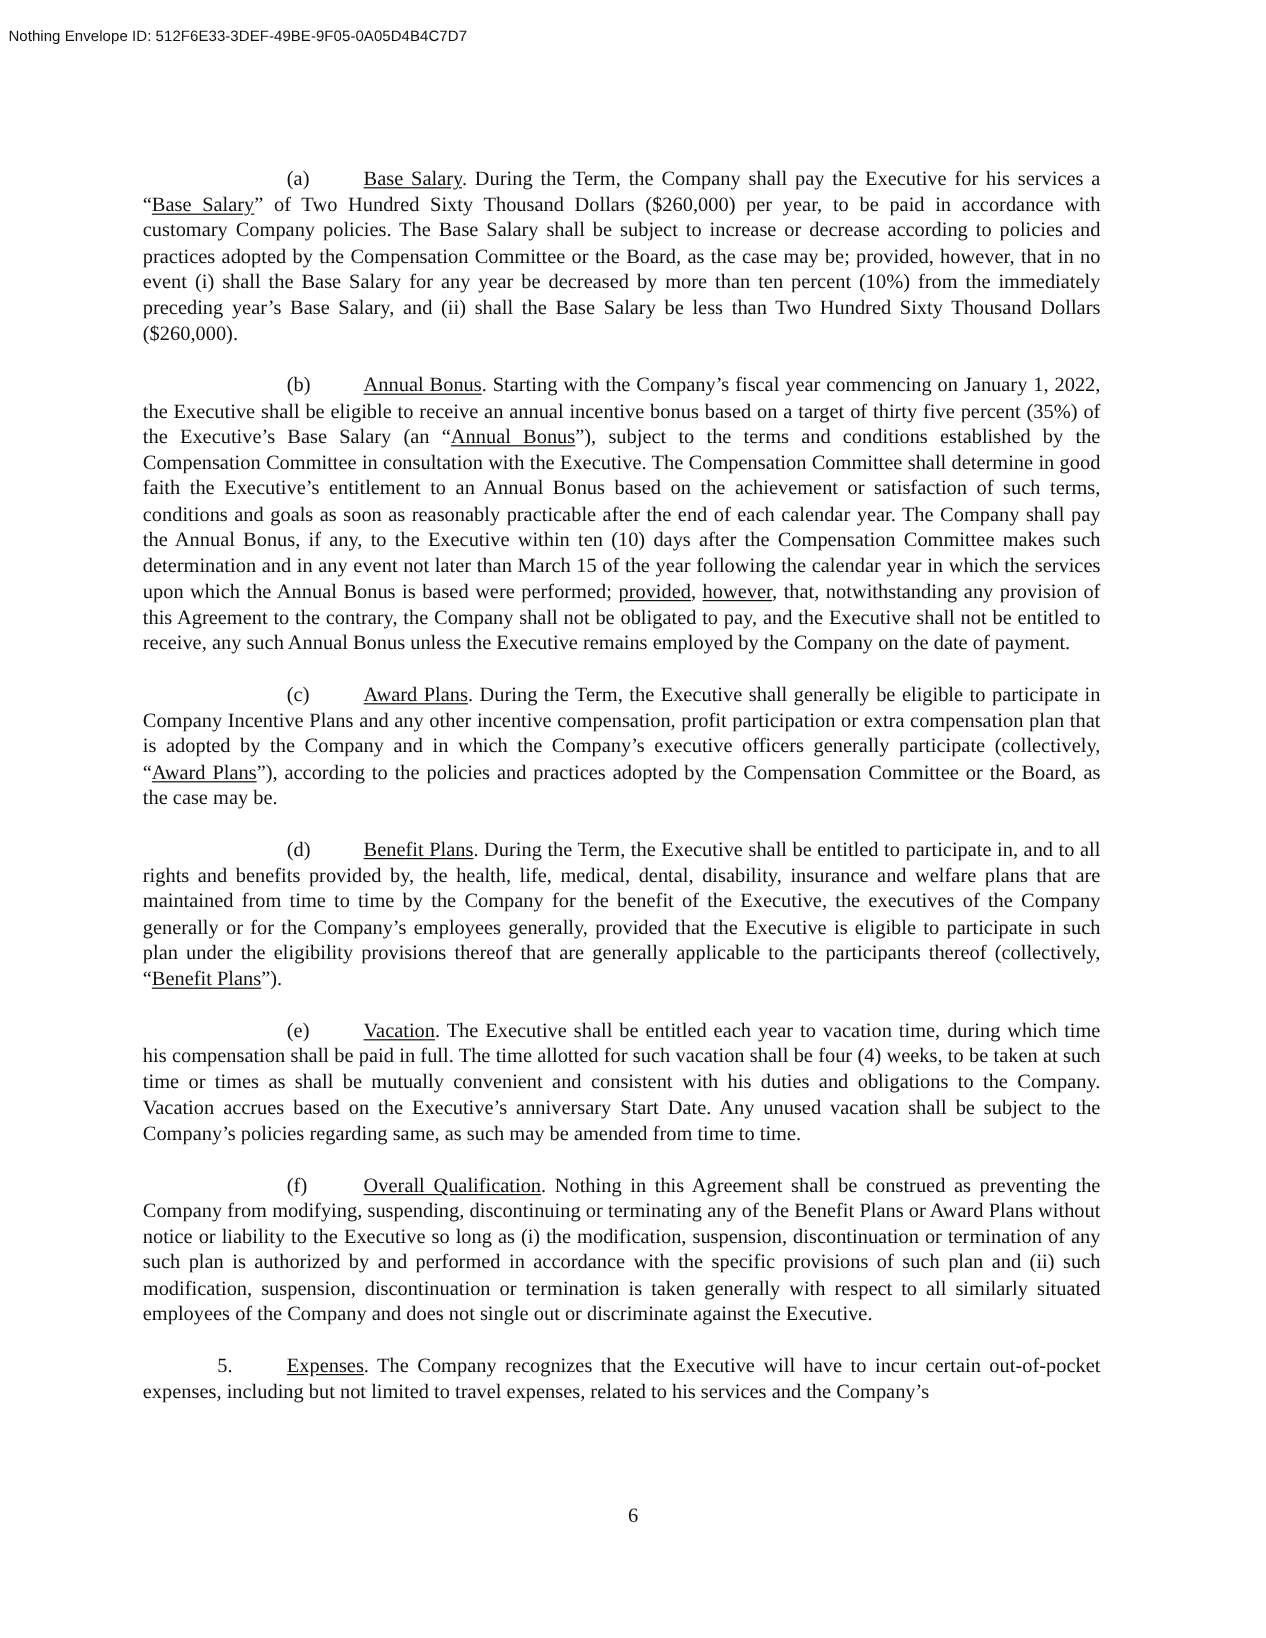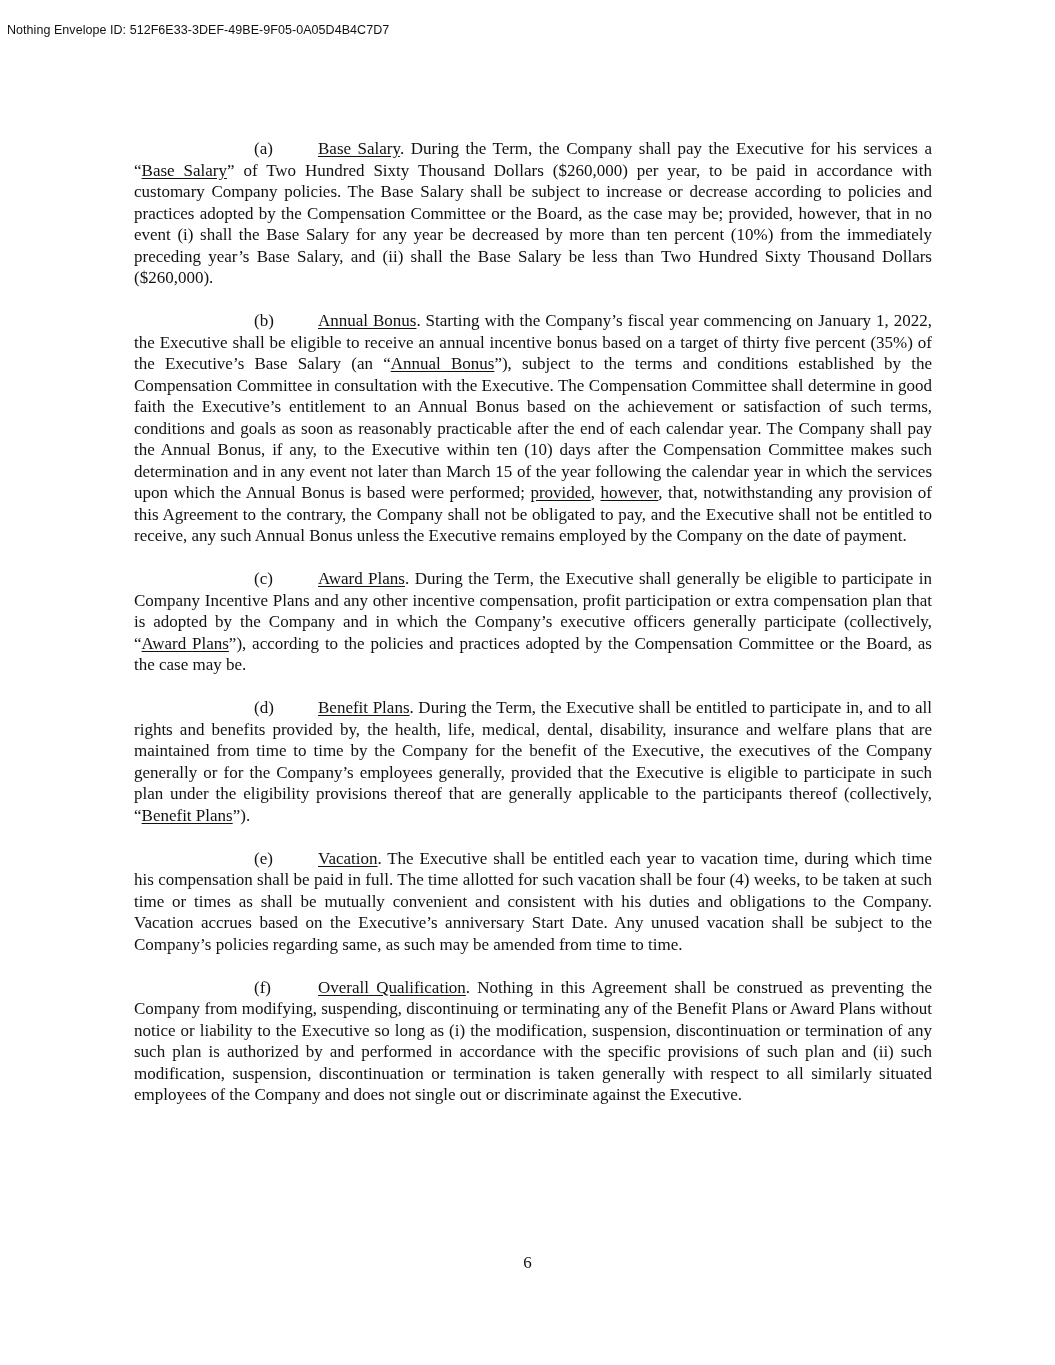--- a/index.html
+++ b/index.html
@@ -3,21 +3,21 @@
   <meta charset="utf-8">
   <style>
     html, body { margin: 0; padding: 0; background: #ffffff; }
     body { width: 1055px; height: 1365px; position: relative; overflow: hidden; }
     .envelope {
       position: absolute; left: 7px; top: 23px;
       font-family: "Liberation Sans", sans-serif;
       font-size: 12.5px; color: #111; letter-spacing: 0.05px;
     }
     .page {
-      position: absolute; left: 134px; top: 138px; width: 798px;
+      position: absolute; left: 119px; top: 138px; width: 798px;
       font-family: "Liberation Serif", serif;
       font-size: 17px; line-height: 21.5px; color: #111;
     }
     .para { text-align: justify; margin: 0 0 21.5px 0; }
     .para.sub { text-indent: 120px; }
     .para.sec { text-indent: 62px; margin-bottom: 0; }
     .num { display: inline-block; text-indent: 0; }
     .sub .num { width: 64px; }
     .sec .num { width: 58px; }
     .u { text-decoration: underline; text-underline-offset: 2px; }
@@ -34,15 +34,16 @@
 <div class="page">
   <div id="subsections">
       <p class="para sub"><span class="num">(a)</span><span class="u">Base Salary</span><span>.  During the Term, the Company shall pay the Executive for his services a “</span><span class="u">Base Salary</span><span>” of Two Hundred Sixty Thousand Dollars ($260,000) per year, to be paid in accordance with customary Company policies.  The Base Salary shall be subject to increase or decrease according to policies and practices adopted by the Compensation Committee or the Board, as the case may be; provided, however, that in no event (i) shall the Base Salary for any year be decreased by more than ten percent (10%) from the immediately preceding year’s Base Salary, and (ii) shall the Base Salary be less than Two Hundred Sixty Thousand Dollars ($260,000).</span></p>
       <p class="para sub"><span class="num">(b)</span><span class="u">Annual Bonus</span><span>.  Starting with the Company’s fiscal year commencing on January 1, 2022, the Executive shall be eligible to receive an annual incentive bonus based on a target of thirty five percent (35%) of the Executive’s Base Salary (an “</span><span class="u">Annual Bonus</span><span>”), subject to the terms and conditions established by the Compensation Committee in consultation with the Executive. The Compensation Committee shall determine in good faith the Executive’s entitlement to an Annual Bonus based on the achievement or satisfaction of such terms, conditions and goals as soon as reasonably practicable after the end of each calendar year. The Company shall pay the Annual Bonus, if any, to the Executive within ten (10) days after the Compensation Committee makes such determination and in any event not later than March 15 of the year following the calendar year in which the services upon which the Annual Bonus is based were performed; </span><span class="u">provided</span><span>, </span><span class="u">however</span><span>, that, notwithstanding any provision of this Agreement to the contrary, the Company shall not be obligated to pay, and the Executive shall not be entitled to receive, any such Annual Bonus unless the Executive remains employed by the Company on the date of payment.</span></p>
       <p class="para sub"><span class="num">(c)</span><span class="u">Award Plans</span><span>.  During the Term, the Executive shall generally be eligible to participate in Company Incentive Plans and any other incentive compensation, profit participation or extra compensation plan that is adopted by the Company and in which the Company’s executive officers generally participate (collectively, “</span><span class="u">Award Plans</span><span>”), according to the policies and practices adopted by the Compensation Committee or the Board, as the case may be.</span></p>
       <p class="para sub"><span class="num">(d)</span><span class="u">Benefit Plans</span><span>.  During the Term, the Executive shall be entitled to participate in, and to all rights and benefits provided by, the health, life, medical, dental, disability, insurance and welfare plans that are maintained from time to time by the Company for the benefit of the Executive, the executives of the Company generally or for the Company’s employees generally, provided that the Executive is eligible to participate in such plan under the eligibility provisions thereof that are generally applicable to the participants thereof (collectively, “</span><span class="u">Benefit Plans</span><span>”).</span></p>
       <p class="para sub"><span class="num">(e)</span><span class="u">Vacation</span><span>. The Executive shall be entitled each year to vacation time, during which time his compensation shall be paid in full. The time allotted for such vacation shall be four (4) weeks, to be taken at such time or times as shall be mutually convenient and consistent with his duties and obligations to the Company.  Vacation accrues based on the Executive’s anniversary Start Date.  Any unused vacation shall be subject to the Company’s policies regarding same, as such may be amended from time to time.</span></p>
       <p class="para sub"><span class="num">(f)</span><span class="u">Overall Qualification</span><span>.  Nothing in this Agreement shall be construed as preventing the Company from modifying, suspending, discontinuing or terminating any of the Benefit Plans or Award Plans without notice or liability to the Executive so long as (i) the modification, suspension, discontinuation or termination of any such plan is authorized by and performed in accordance with the specific provisions of such plan and (ii) such modification, suspension, discontinuation or termination is taken generally with respect to all similarly situated employees of the Company and does not single out or discriminate against the Executive.</span></p>
     </div>
 
+  <p class="para sec"><span class="num">5.</span><span class="u">Expenses</span><span>.  The Company recognizes that the Executive will have to incur certain out-of-pocket expenses, including but not limited to travel expenses, related to his services and the Company’s</span></p>
 </div>
 
 <div class="page-number">6</div>
 
 </body></html>

